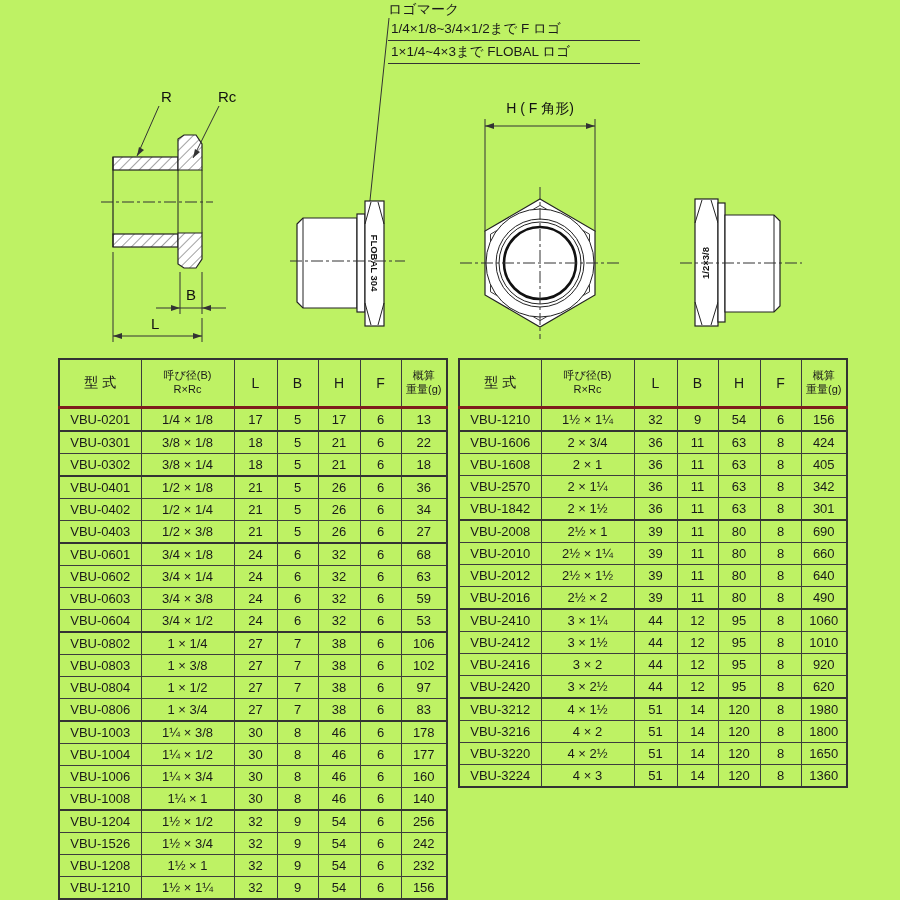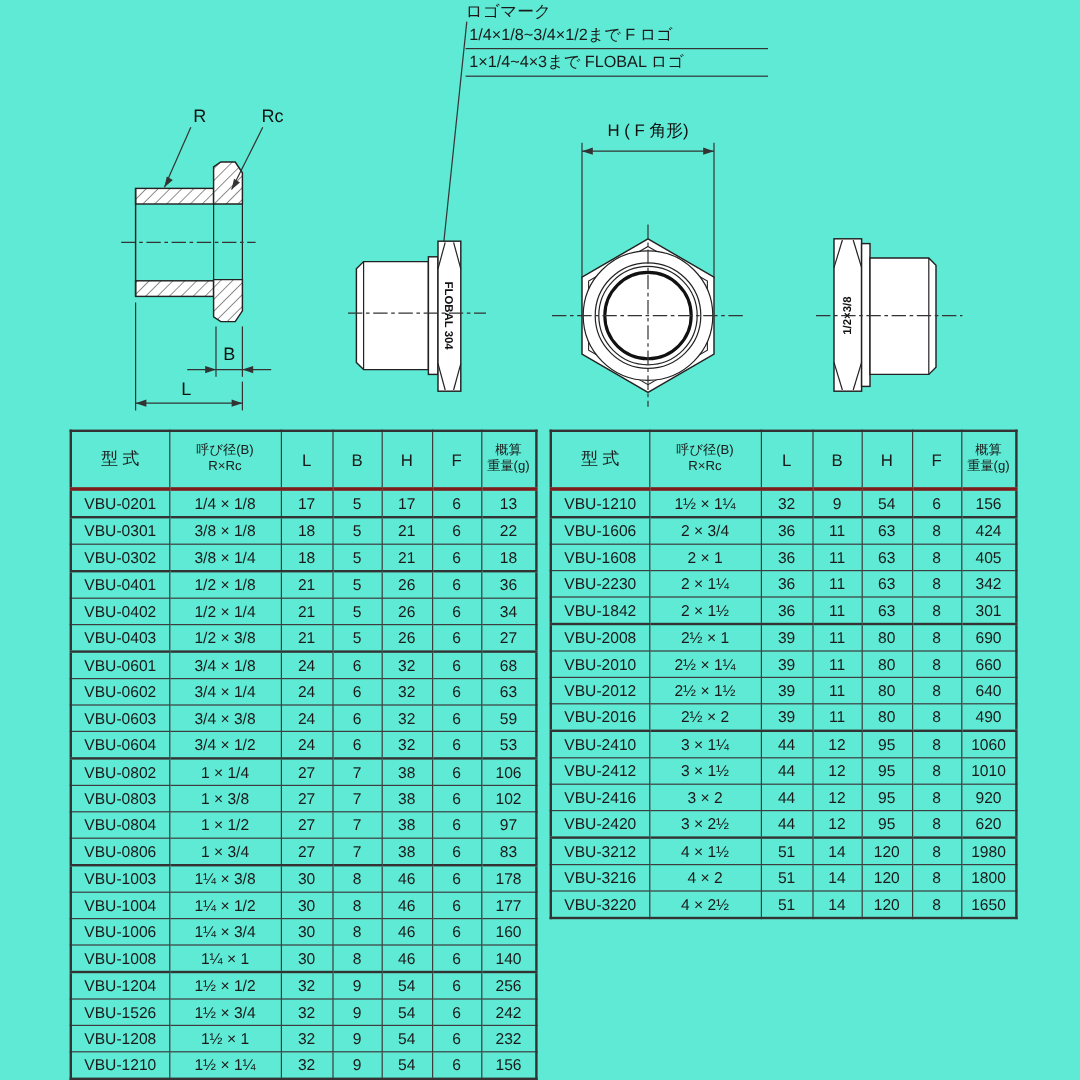--- a/index.html
+++ b/index.html
@@ -1,16 +1,16 @@
 <!DOCTYPE html>
 <html><head>
 <meta charset="utf-8">
 <style>
   html,body{margin:0;padding:0;background:#fff;}
-  #page{position:relative;width:900px;height:900px;background:#5eead4;overflow:hidden;
+  #page{position:relative;width:900px;height:900px;background:#bef264;overflow:hidden;
         font-family:"Liberation Sans",sans-serif;color:#1a1a1a;}
   svg{position:absolute;overflow:visible;}
   svg text{font-family:"Liberation Sans",sans-serif;fill:#111;}
 
   
   #logo-note{position:absolute;left:388px;top:0;width:252px;}
   #logo-note .note-title{font-size:14px;height:18px;line-height:18px;}
   #logo-note .note-row{font-size:13.5px;height:22px;line-height:22px;
       border-bottom:1px solid #333;padding-left:3px;white-space:nowrap;}
   #logo-note .note-row:first-of-type{border-top:1px solid #333;}
@@ -409,21 +409,21 @@
           <tr>
             <td>VBU-1608</td>
             <td>2 × 1</td>
             <td>36</td>
             <td>11</td>
             <td>63</td>
             <td>8</td>
             <td>405</td>
           </tr>
           <tr>
-            <td>VBU-2230</td>
+            <td>VBU-2570</td>
             <td>2 × 1¼</td>
             <td>36</td>
             <td>11</td>
             <td>63</td>
             <td>8</td>
             <td>342</td>
           </tr>
           <tr class="group-end">
             <td>VBU-1842</td>
             <td>2 × 1½</td>
@@ -525,17 +525,26 @@
           </tr>
           <tr>
             <td>VBU-3220</td>
             <td>4 × 2½</td>
             <td>51</td>
             <td>14</td>
             <td>120</td>
             <td>8</td>
             <td>1650</td>
           </tr>
+          <tr>
+            <td>VBU-3224</td>
+            <td>4 × 3</td>
+            <td>51</td>
+            <td>14</td>
+            <td>120</td>
+            <td>8</td>
+            <td>1360</td>
+          </tr>
         </tbody>
     </table>
   </div>
 
 </div>
 
 </body></html>

